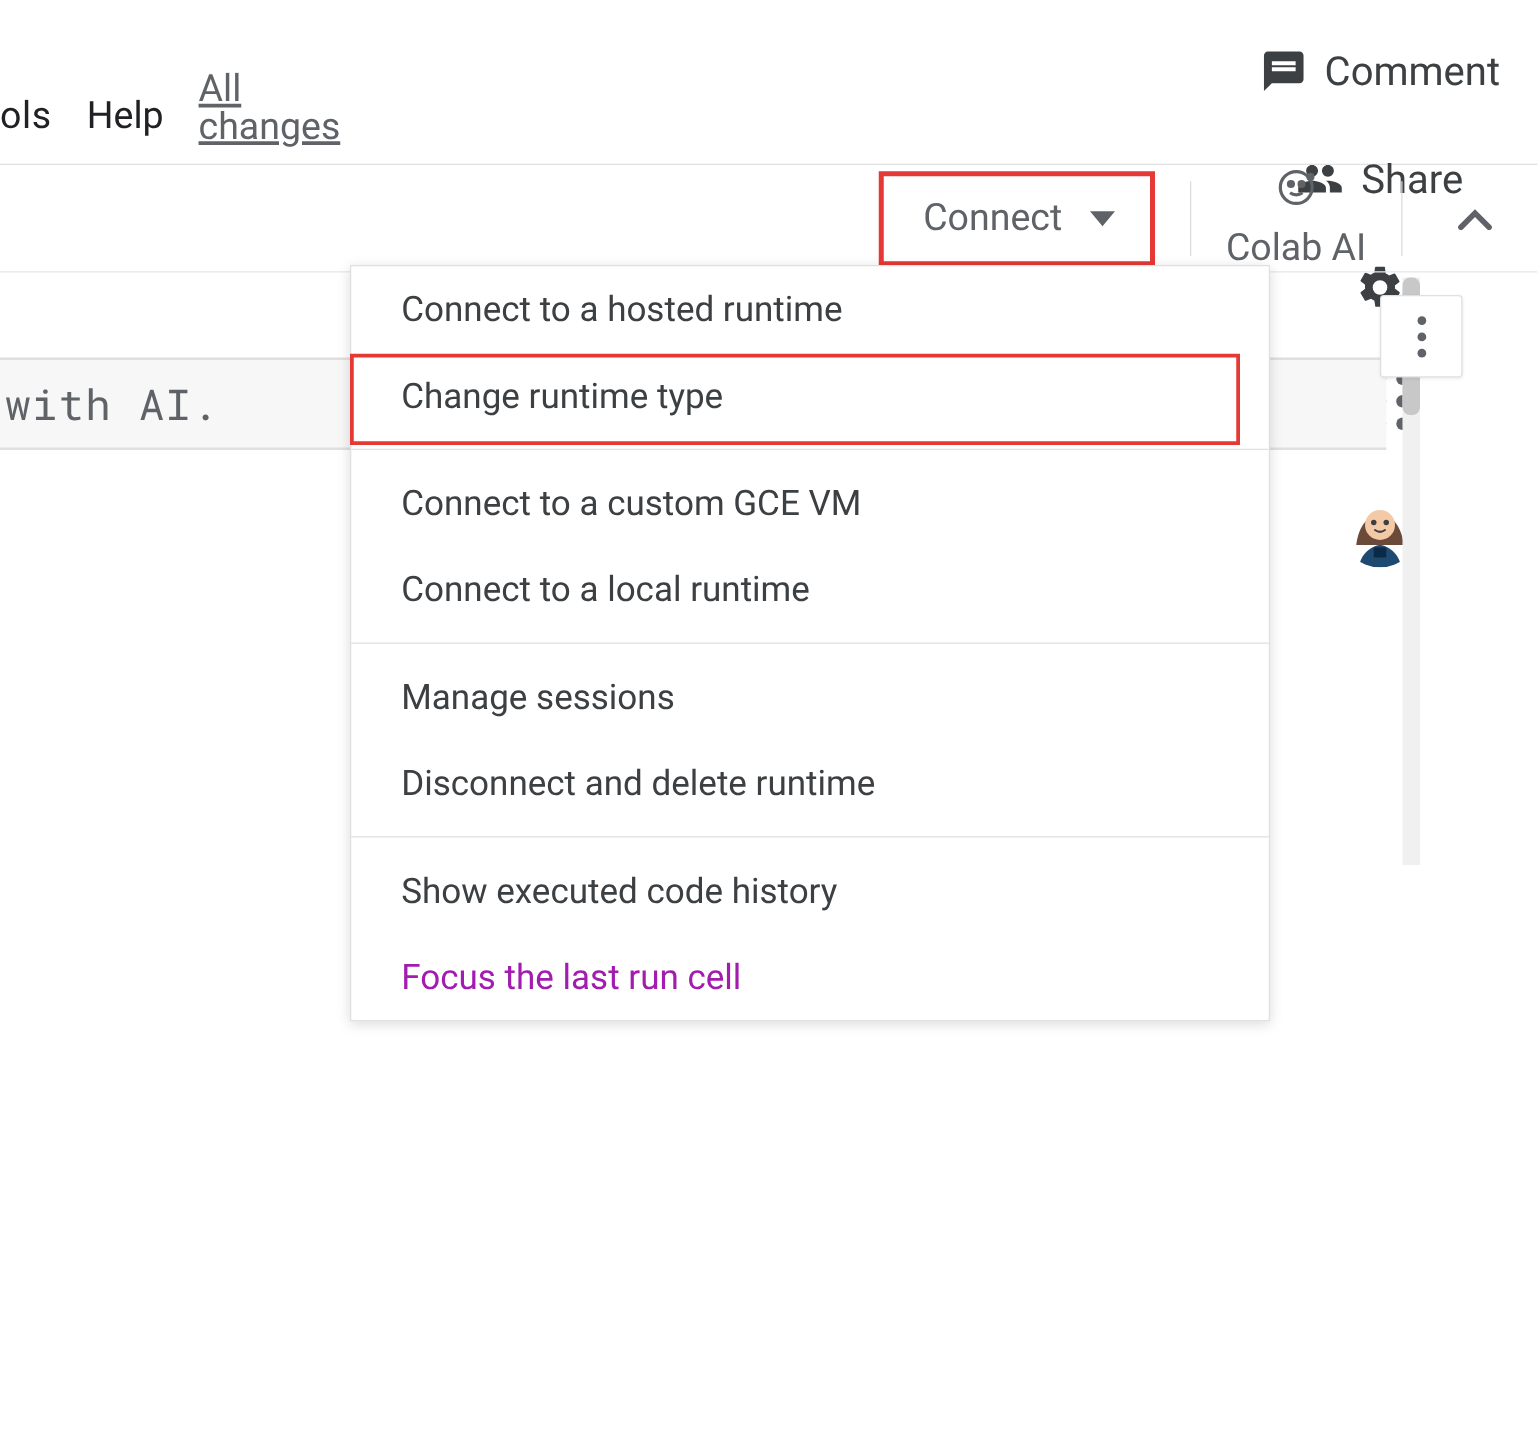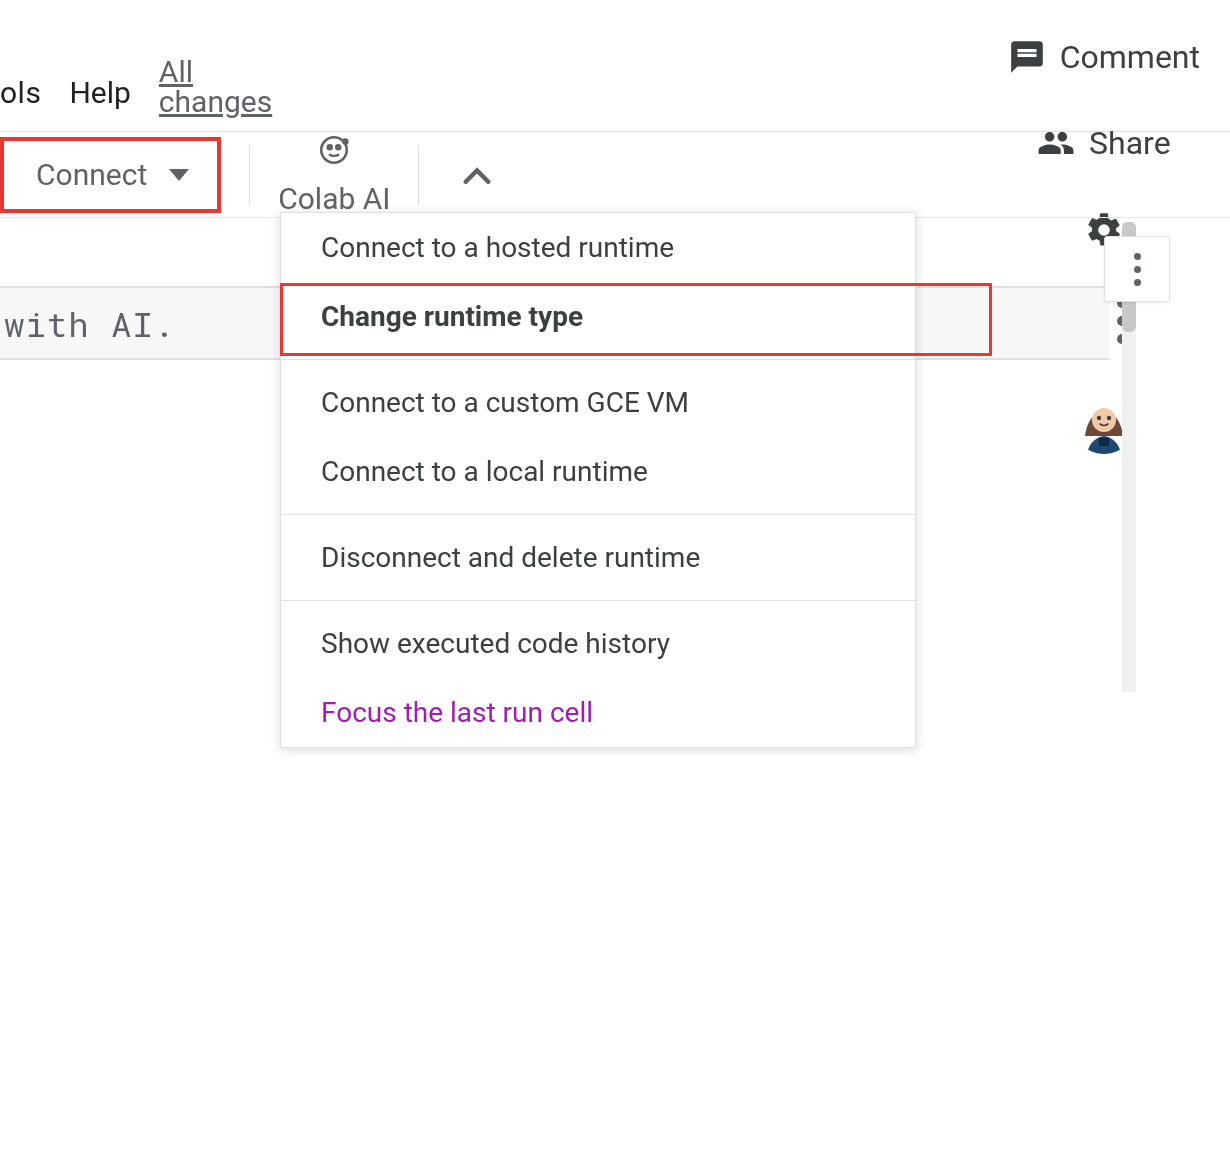--- a/index.html
+++ b/index.html
@@ -77,20 +77,21 @@
     .avatar svg { width: 62px; height: 62px; }
 
     
     .subbar {
       position: absolute;
       top: 132px; left: 0; right: 0;
       height: 86px;
       border-bottom: 1px solid #e8e8e8;
       display: flex;
       align-items: center;
+      justify-content: flex-end;
       padding-right: 20px;
       gap: 0;
     }
     .connect-box {
       border: 4px solid #e53935;
       height: 76px;
       padding: 0 28px 0 32px;
       display: flex; align-items: center; gap: 22px;
       font-size: 30px; color: #5f6368;
       margin-right: 6px;
@@ -143,35 +144,34 @@
       display: flex; align-items: center; justify-content: center;
       cursor: pointer;
     }
     .vdots { width: 8px; display: flex; flex-direction: column; gap: 6px; align-items:center;}
     .vdots span { width: 7px; height:7px; border-radius:50%; background:#5f6368;}
 
     
     .dropdown {
       position: absolute;
       left: 280px; top: 212px;
-      width: 636px;
+      width: 736px;
       background: #fff;
       border: 1px solid #e0e0e0;
       box-shadow: 0 2px 10px rgba(0,0,0,0.15);
       font-size: 28px;
       color: #3c4043;
       z-index: 100;
     }
     .dd-item {
       padding: 18px 40px;
       cursor: pointer;
     }
     .dd-item.highlight {
       position: relative;
-      font-weight: bold;
     }
     .highlight-box {
       position: absolute;
       left: 280px; top: 283px;
       height: 73px;
       width: 712px;
       border: 3px solid #e53935;
       z-index: 200;
       pointer-events: none;
     }
@@ -280,18 +280,19 @@
     </div>
 </div>
 
 <div class="dropdown">
   <div class="dd-item">Connect to a hosted runtime</div>
   <div class="dd-item highlight">Change runtime type</div>
   <div class="dd-sep"></div>
   <div class="dd-item">Connect to a custom GCE VM</div>
   <div class="dd-item">Connect to a local runtime</div>
   <div class="dd-sep"></div>
+  <div class="dd-item">Manage sessions</div>
   <div class="dd-item">Disconnect and delete runtime</div>
   <div class="dd-sep"></div>
   <div class="dd-item">Show executed code history</div>
   <div class="dd-item disabled">Focus the last run cell</div>
 </div>
 <div class="highlight-box"></div>
 
 </body></html>

